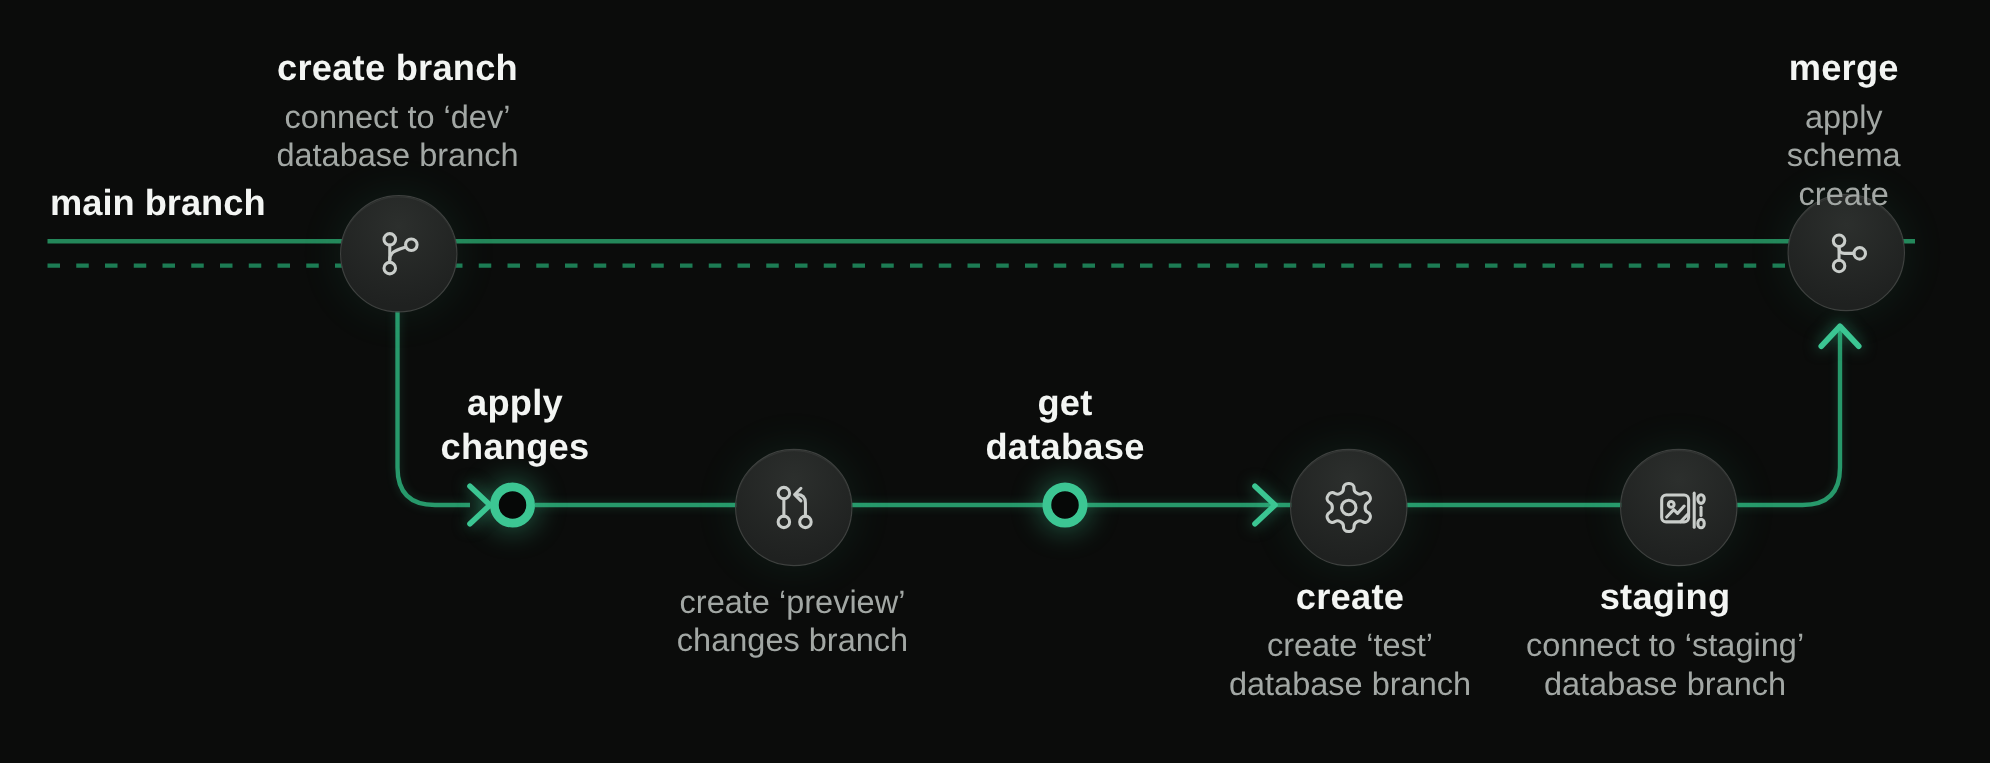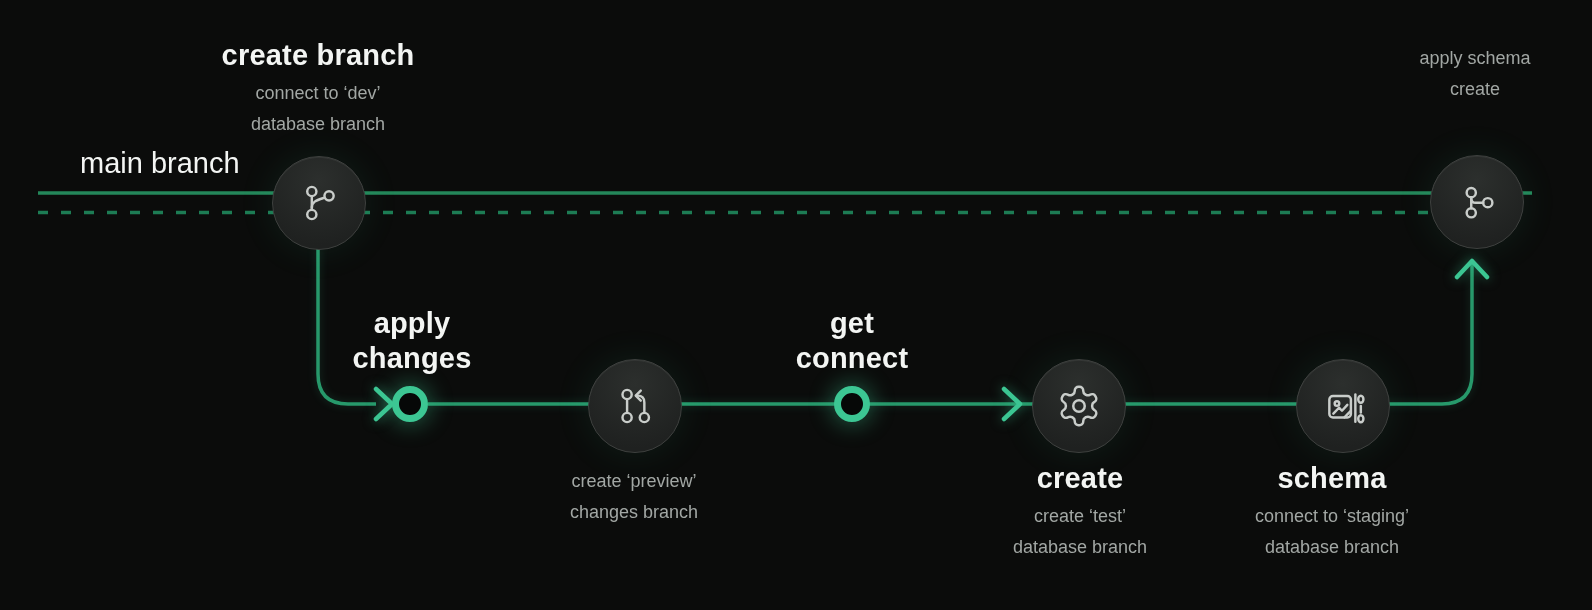--- a/index.html
+++ b/index.html
@@ -37,24 +37,24 @@
   .icon-stroke{stroke:var(--icon-stroke);fill:none;stroke-width:1.7;
     stroke-linecap:round;stroke-linejoin:round;}
   .ring{
     position:absolute;width:22px;height:22px;border-radius:50%;
     border:7px solid var(--accent);background:#060807;
     box-shadow:0 0 22px 3px rgba(62,200,148,.38);
   }
   .step-label{position:absolute;text-align:center;transform:translateX(-50%);}
   .title{font-size:29px;font-weight:700;color:var(--title);line-height:35px;
     white-space:pre-line;letter-spacing:.2px;text-align:center;}
-  .subtitle{font-size:18px;font-weight:400;color:var(--subtitle);line-height:31px;
+  .subtitle{font-size:26px;font-weight:400;color:var(--subtitle);line-height:31px;
     white-space:pre-line;margin-top:5px;}
   .track-label{position:absolute;white-space:pre-line;}
-  .track-label.main{font-size:29px;font-weight:400;color:var(--title);line-height:34px;margin-left:40px;}
+  .track-label.main{font-size:29px;font-weight:700;color:var(--title);line-height:34px;}
   .track-label.sub{font-size:26px;color:var(--subtitle);line-height:31px;}
 </style>
 </head>
 <body>
 
 <div class="canvas">
 
   <svg class="wires">
 
     <path class="wire-main" d="M38 193 H1532"></path>
@@ -147,33 +147,34 @@
 changes</div>
   </div>
 
   <div class="step-label" style="left:634px;top:461px">
     <div class="subtitle">create ‘preview’
 changes branch</div>
   </div>
 
   <div class="step-label" style="left:852px;top:306px">
     <div class="title">get
-connect</div>
+database</div>
   </div>
 
   <div class="step-label" style="left:1080px;top:461px">
     <div class="title">create</div>
     <div class="subtitle">create ‘test’
 database branch</div>
   </div>
 
   <div class="step-label" style="left:1332px;top:461px">
-    <div class="title">schema</div>
+    <div class="title">staging</div>
     <div class="subtitle">connect to ‘staging’
 database branch</div>
   </div>
 
   <div class="step-label" style="left:1475px;top:38px">
+    <div class="title">merge</div>
     <div class="subtitle">apply schema
 create</div>
   </div>
 
 </div>
 
 </body></html>

